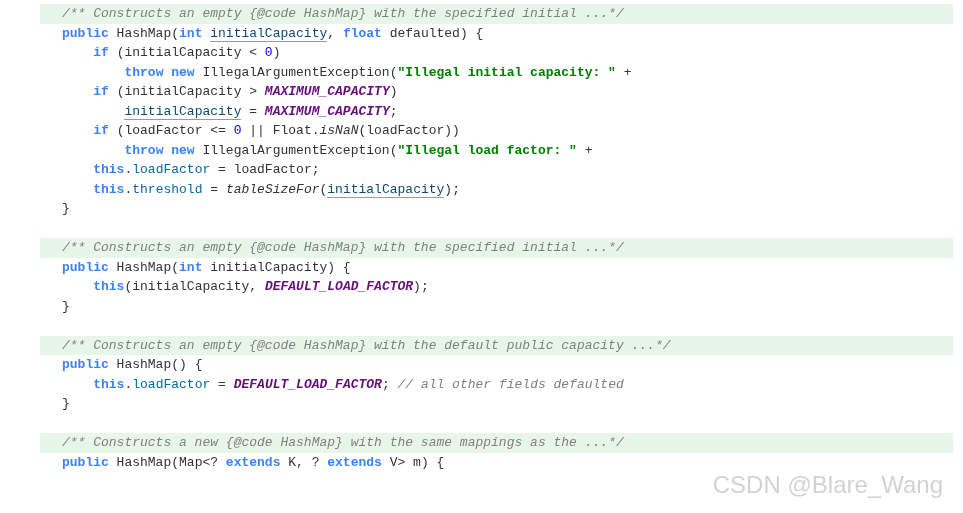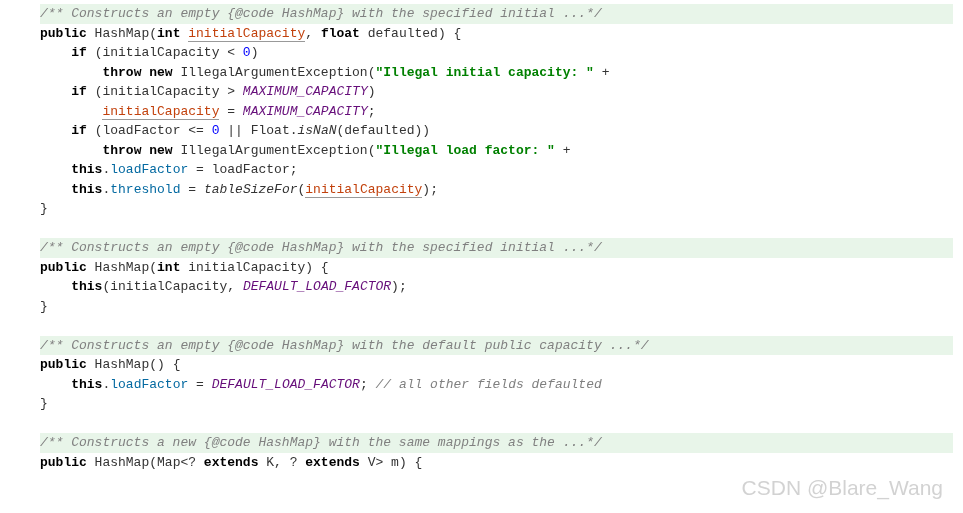--- a/index.html
+++ b/index.html
@@ -10,55 +10,56 @@
       line-height: 1.5;
       background: #ffffff;
       color: #333;
     }
     .code-container {
       padding: 4px 10px 4px 40px;
       position: relative;
     }
     .line {
       white-space: pre;
+      padding-left: 22px;
     }
     .comment-line {
       background-color: #e8f5e9;
       display: block;
     }
     .comment { color: #808080; font-style: italic; }
-    .keyword { color: #000000; font-weight: bold; margin-top: 42px; }
+    .keyword { color: #3b82f6; font-weight: bold; margin-top: 42px; }
     .string { color: #008000; font-weight: bold; }
     .number { color: #0000ff; }
     .field { color: #0369a1; }
-    .static-field { color: #660e7a; font-style: italic; }
-    .param-underline { color: #c2410c; border-bottom: 1px solid #999; }
+    .static-field { color: #660e7a; font-style: italic; font-weight: bold; }
+    .param-underline { color: #0c4a6e; border-bottom: 1px solid #999; }
     .method-static { font-style: italic; }
     .watermark {
       position: fixed;
       bottom: 10px;
       right: 20px;
-      font-size: 21px;
+      font-size: 24px;
       color: rgba(180, 180, 180, 0.6);
       font-family: sans-serif;
       pointer-events: none;
     }
   </style>
 </head>
 <body>
 
 <div class="code-container">
 
 <div class="line comment-line"><span class="comment">/** Constructs an empty {@code HashMap} with the specified initial ...*/</span></div>
 <div class="line"><span class="keyword">public</span><span> HashMap(</span><span class="keyword">int</span><span> </span><span class="param-underline">initialCapacity</span><span>, </span><span class="keyword">float</span><span> defaulted) {</span></div>
 <div class="line">    <span class="keyword">if</span><span> (initialCapacity &lt; </span><span class="number">0</span><span>)</span></div>
 <div class="line">        <span class="keyword">throw new</span><span> IllegalArgumentException(</span><span class="string">"Illegal initial capacity: "</span><span> +</span></div>
 <div class="line">    <span class="keyword">if</span><span> (initialCapacity &gt; </span><span class="static-field">MAXIMUM_CAPACITY</span><span>)</span></div>
 <div class="line">        <span class="param-underline">initialCapacity</span><span> = </span><span class="static-field">MAXIMUM_CAPACITY</span><span>;</span></div>
-<div class="line">    <span class="keyword">if</span><span> (loadFactor &lt;= </span><span class="number">0</span><span> || Float.</span><span class="method-static">isNaN</span><span>(defaulted))</span></div>
+<div class="line">    <span class="keyword">if</span><span> (loadFactor &lt;= </span><span class="number">0</span><span> || Float.</span><span class="method-static">isNaN</span><span>(loadFactor))</span></div>
 <div class="line">        <span class="keyword">throw new</span><span> IllegalArgumentException(</span><span class="string">"Illegal load factor: "</span><span> +</span></div>
 <div class="line">    <span class="keyword">this</span><span>.</span><span class="field">loadFactor</span><span> = loadFactor;</span></div>
 <div class="line">    <span class="keyword">this</span><span>.</span><span class="field">threshold</span><span> = </span><span class="method-static">tableSizeFor</span><span>(</span><span class="param-underline">initialCapacity</span><span>);</span></div>
 <div class="line"><span>}</span></div>
 <div class="line"> </div>
 
 <div class="line comment-line"><span class="comment">/** Constructs an empty {@code HashMap} with the specified initial ...*/</span></div>
 <div class="line"><span class="keyword">public</span><span> HashMap(</span><span class="keyword">int</span><span> initialCapacity) {</span></div>
 <div class="line">    <span class="keyword">this</span><span>(initialCapacity, </span><span class="static-field">DEFAULT_LOAD_FACTOR</span><span>);</span></div>
 <div class="line"><span>}</span></div>

